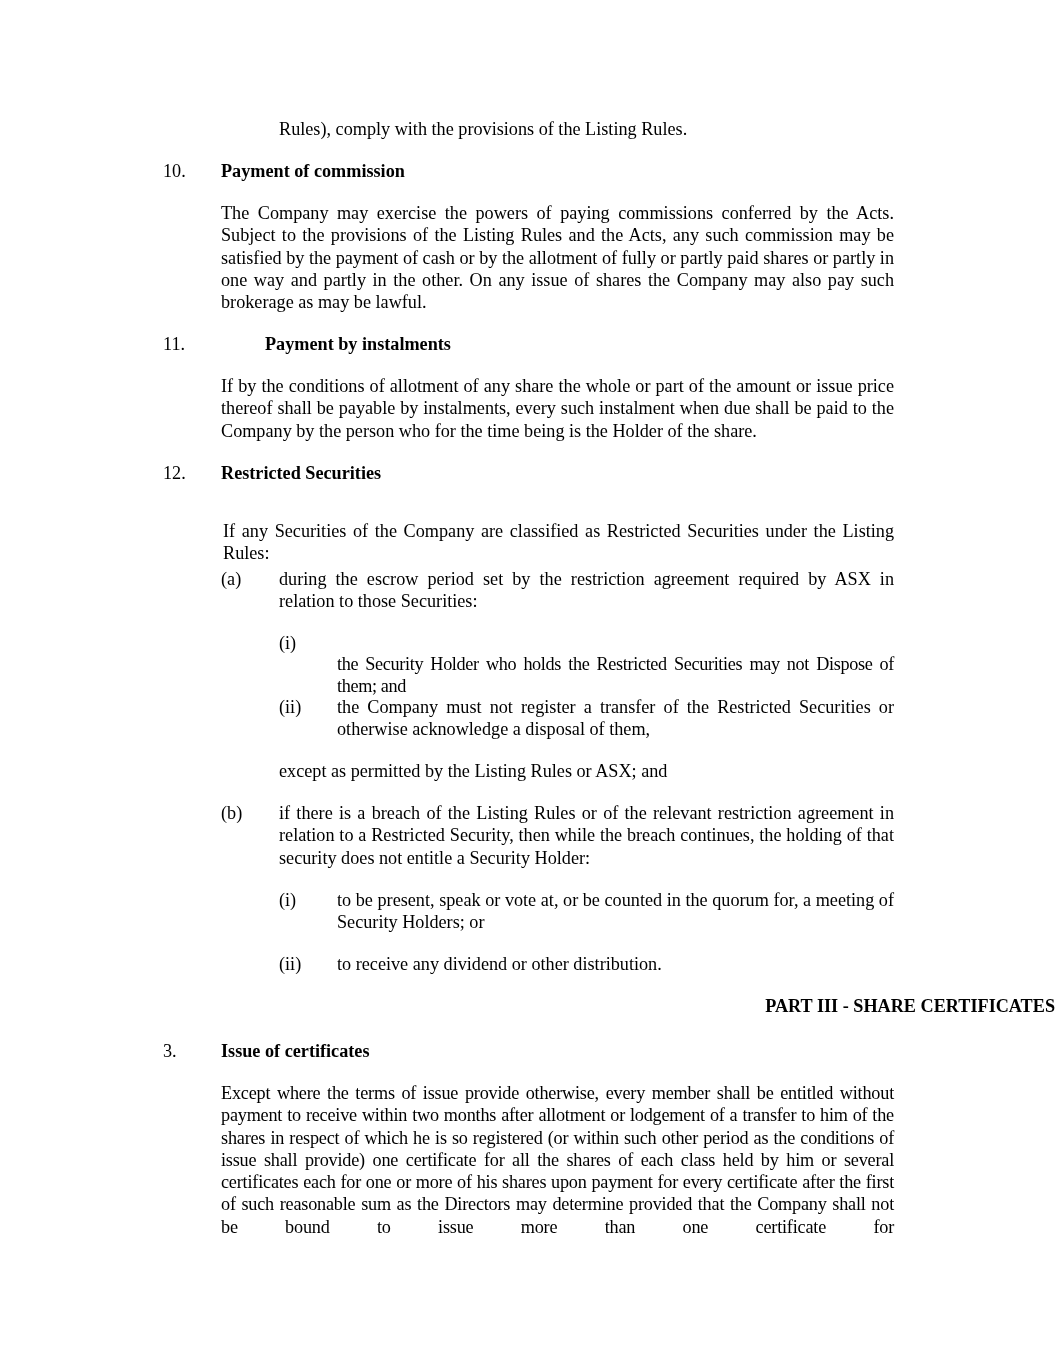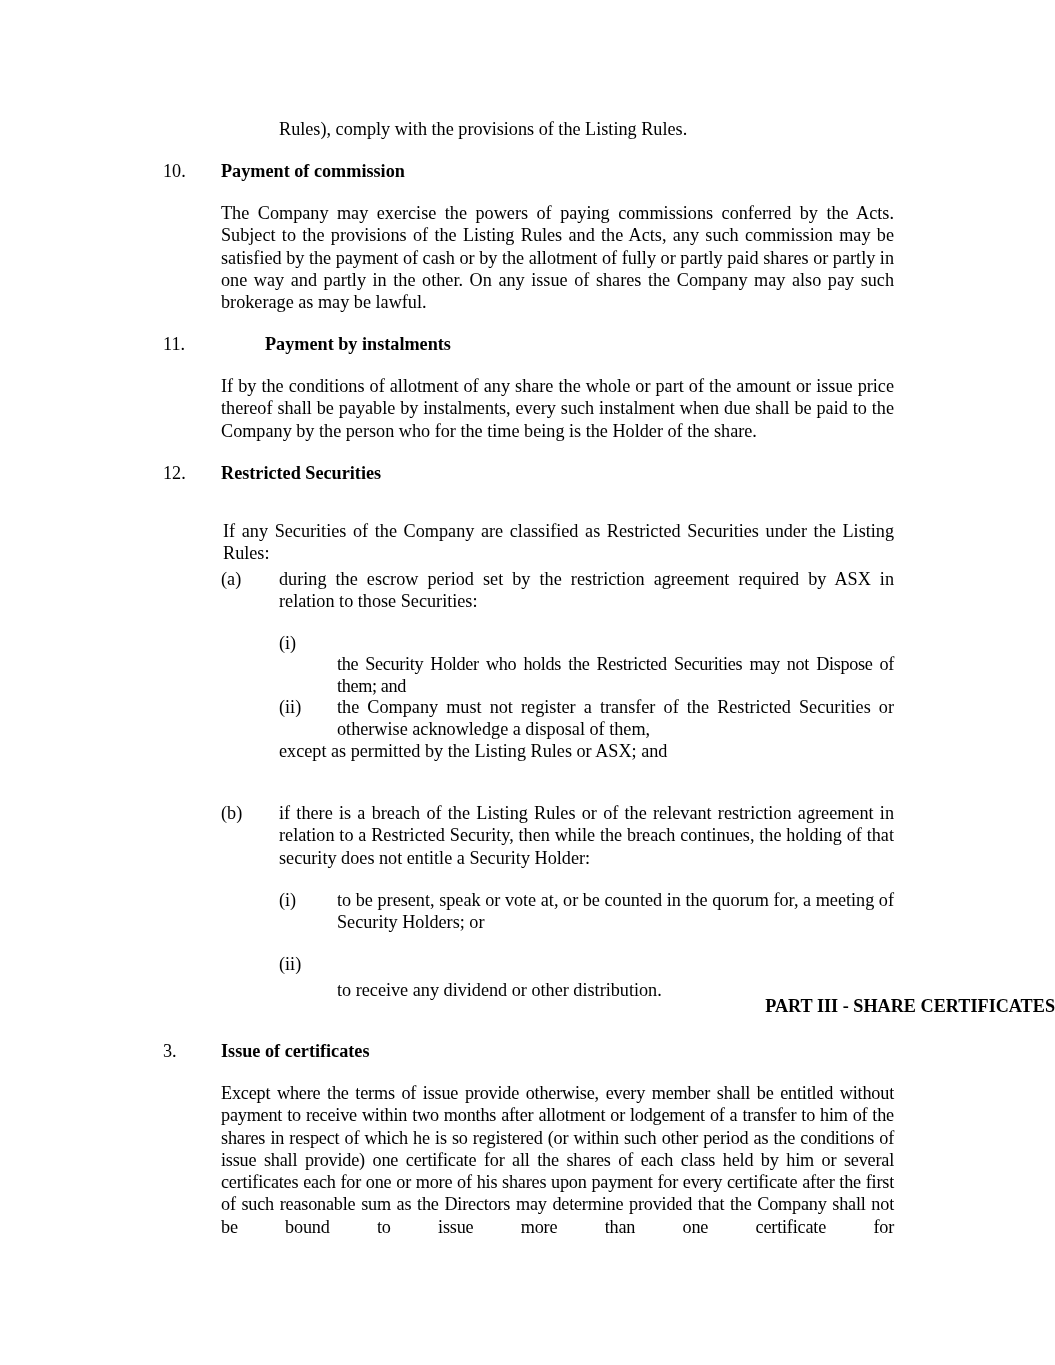--- a/index.html
+++ b/index.html
@@ -30,28 +30,28 @@
 
 <div class="num" style="left:221px; top:568px;">(a)</div>
 <div class="just" style="left:279px; top:568px; width:615px;">during the escrow period set by the restriction agreement required by ASX in relation to those Securities:</div>
 
 <div class="num" style="left:279px; top:632px;">(i)</div>
 <div class="just" style="left:337px; top:632px; width:557px; letter-spacing:-0.35px;margin-top:21px;">the Security Holder who holds the Restricted Securities may not Dispose of them; and</div>
 
 <div class="num" style="left:279px; top:696px;">(ii)</div>
 <div class="just" style="left:337px; top:696px; width:557px;">the Company must not register a transfer of the Restricted Securities or otherwise acknowledge a disposal of them,</div>
 
-<div class="ln" style="left:279px; top:740px;">except as permitted by the Listing Rules or ASX; and</div>
+<div class="ln" style="left:279px; top:760px;">except as permitted by the Listing Rules or ASX; and</div>
 
 <div class="num" style="left:221px; top:802px;">(b)</div>
 <div class="just" style="left:279px; top:802px; width:615px;">if there is a breach of the Listing Rules or of the relevant restriction agreement in relation to a Restricted Security, then while the breach continues, the holding of that security does not entitle a Security Holder:</div>
 
 <div class="num" style="left:279px; top:889px;">(i)</div>
 <div class="just" style="left:337px; top:889px; width:557px;">to be present, speak or vote at, or be counted in the quorum for, a meeting of Security Holders; or</div>
 
 <div class="num" style="left:279px; top:953px;">(ii)</div>
-<div class="ln" style="left:337px; top:979px;">to receive any dividend or other distribution.</div>
+<div class="ln" style="left:337px; top:953px;">to receive any dividend or other distribution.</div>
 
 <div class="ln b" style="left:0; width:1055px; text-align:right; top:995px;">PART III - SHARE CERTIFICATES</div>
 
 <div class="num" style="left:163px; top:1040px;">3.</div>
 <div class="ln b" style="left:221px; top:1040px;">Issue of certificates</div>
 <div class="just full" style="left:221px; top:1082px; width:673px; letter-spacing:-0.2px;">Except where the terms of issue provide otherwise, every member shall be entitled without payment to receive within two months after allotment or lodgement of a transfer to him of the shares in respect of which he is so registered (or within such other period as the conditions of issue shall provide) one certificate for all the shares of each class held by him or several certificates each for one or more of his shares upon payment for every certificate after the first of such reasonable sum as the Directors may determine provided that the Company shall not be bound to issue more than one certificate for</div>
 
 </body></html>

